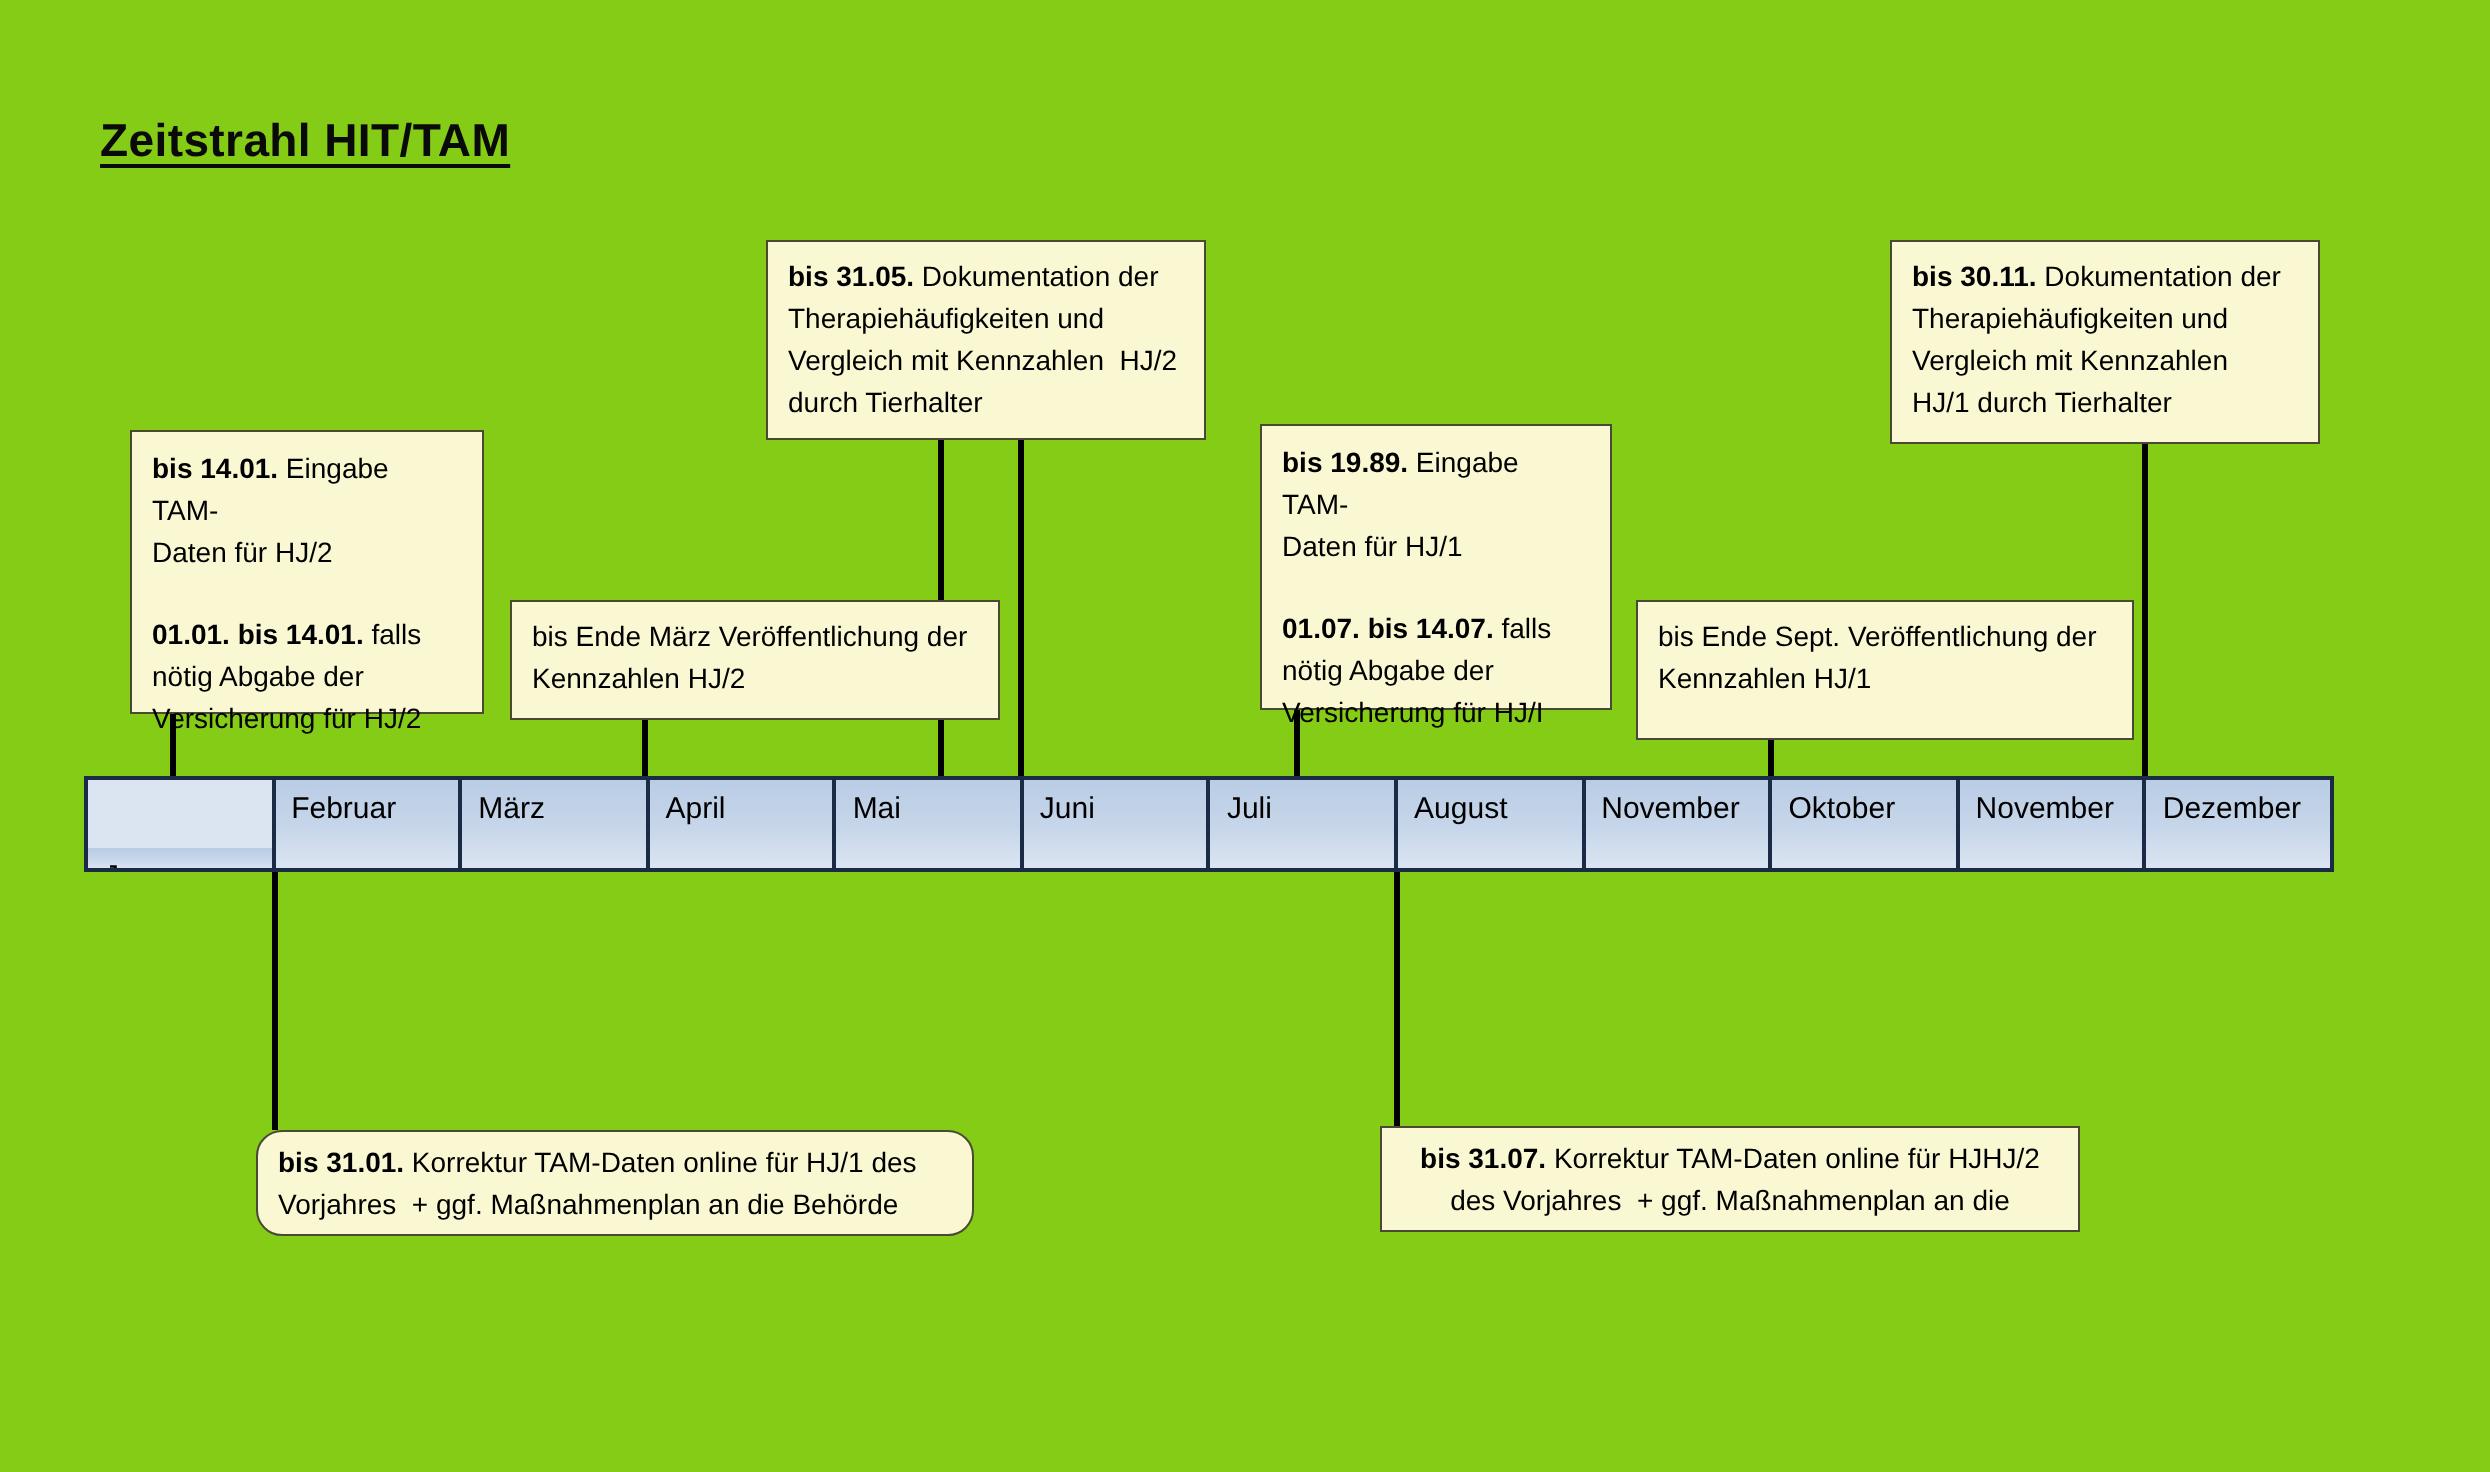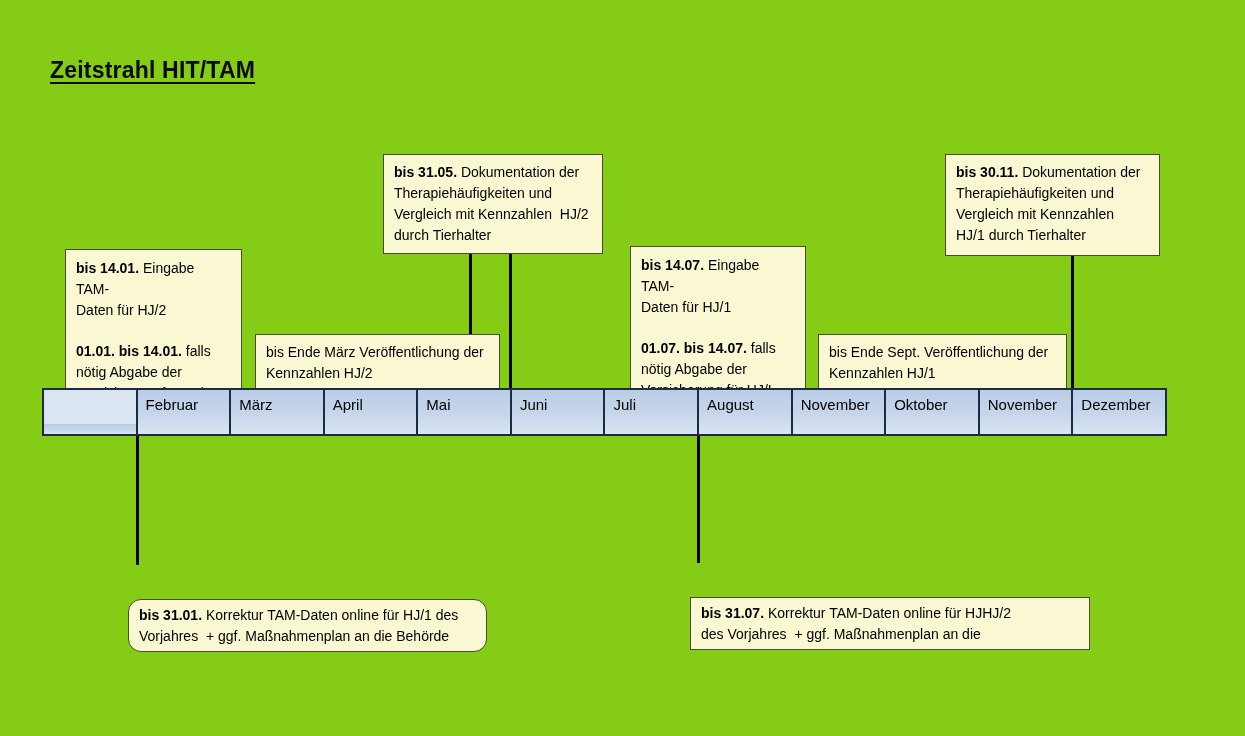--- a/index.html
+++ b/index.html
@@ -46,34 +46,33 @@
   
   .note{
     position:absolute;
     background:#faf8d2;
     border:1.5px solid #4a4934;
     box-sizing:border-box;
     padding:8px 10px;
     font-size:14px;
     line-height:21px;
     z-index:2;
-    margin-top:34px;
   }
   .note p{margin:0;white-space:pre-wrap;}
   .note p + p{margin-top:20px;}
   .note b{font-weight:700;}
   
   #note-eingabe-hj2   {left:65px;  top:215px; width:177px; height:142px;}
   #note-kennzahlen-hj2{left:255px; top:300px; width:245px; height:60px; padding-top:7px;}
   #note-doku-hj2      {left:383px; top:120px; width:220px; height:100px; padding-top:7px;}
   #note-eingabe-hj1   {left:630px; top:212px; width:176px; height:143px;}
   #note-kennzahlen-hj1{left:818px; top:300px; width:249px; height:70px; padding-top:7px;}
   #note-doku-hj1      {left:945px; top:120px; width:215px; height:102px; padding-top:7px;}
   #note-korrektur-hj1 {left:128px; top:565px; width:359px; height:53px; padding-top:5px;border-radius:13px;}
-  #note-korrektur-hj2 {left:690px; top:563px; width:400px; height:53px; padding-top:5px;}
+  #note-korrektur-hj2 {left:690px; top:563px; width:350px; height:53px; padding-top:5px;text-align:center;}
 
   #c1{left:85px;  top:357px; height:31px;}
   #c2{left:321px; top:358px; height:30px;}
   #c3a{left:469px; top:220px; height:168px;}
   #c3b{left:509px; top:220px; height:168px;}
   #c4{left:647px; top:355px; height:33px;}
   #c5{left:884px; top:358px; height:30px;}
   #c6{left:1071px;top:222px; height:166px;}
   #c7{left:136px; top:436px; height:129px;}
   #c8{left:697px; top:436px; height:127px;}
@@ -109,21 +108,21 @@
   </div>
 
   <div class="note" id="note-doku-hj2">
     <p><b>bis 31.05.</b><span> Dokumentation der
 Therapiehäufigkeiten und
 Vergleich mit Kennzahlen  HJ/2
 durch Tierhalter</span></p>
   </div>
 
   <div class="note" id="note-eingabe-hj1">
-    <p><b>bis 14.07.</b><span> Eingabe TAM-
+    <p><b>bis 19.89.</b><span> Eingabe TAM-
 Daten für HJ/1</span></p>
     <p><b>01.07. bis 14.07.</b><span> falls
 nötig Abgabe der
 Versicherung für HJ/I</span></p>
   </div>
 
   <div class="note" id="note-kennzahlen-hj1">
     <p><b></b><span>bis Ende Sept. Veröffentlichung der
 Kennzahlen HJ/1</span></p>
   </div>

